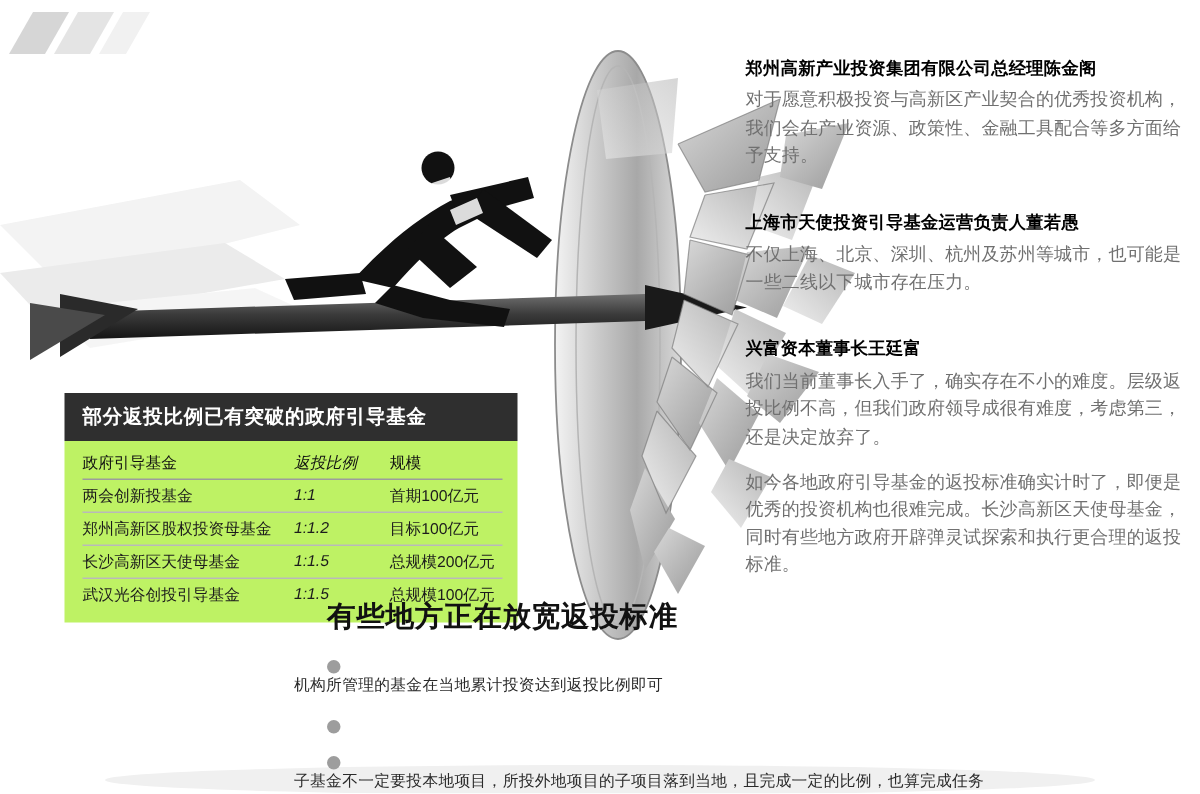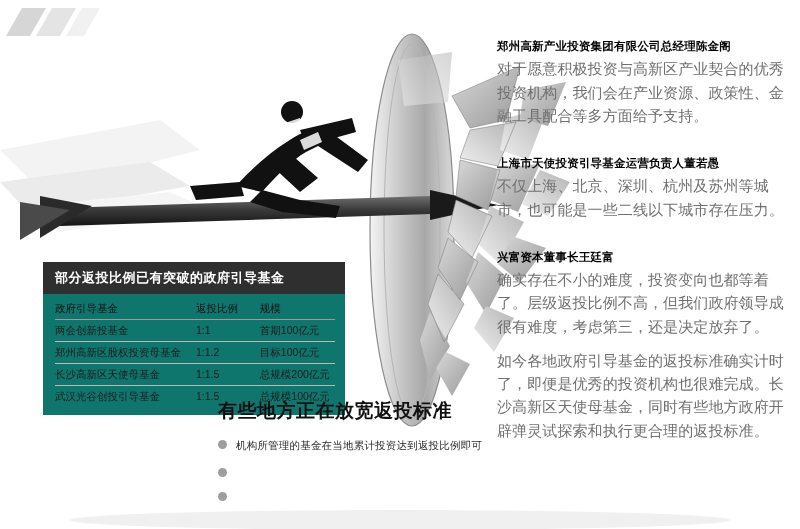--- a/index.html
+++ b/index.html
@@ -45,21 +45,21 @@
   .quote-block { margin-bottom: 11px; }
   .quote-title {
     font-size: 11.5px;
     font-weight: bold;
     color: #000;
     line-height: 1.5;
     letter-spacing: 0.2px;
     margin-top: 28px;
   }
   .quote-body {
-    font-size: 15px;
+    font-size: 12px;
     line-height: 1.55;
     color: #707070;
     margin-top: 2px;
     letter-spacing: 0.1px;
   }
 
   
   .table-panel {
     position: absolute;
     left: 30px;
@@ -69,37 +69,37 @@
   }
   .table-header {
     background: #2f2f2f;
     color: #ffffff;
     font-size: 13px;
     font-weight: bold;
     padding: 7px 10px 7px 12px;
     letter-spacing: 0.5px;
   }
   .table-body {
-    background: #0f766e;
+    background: #bef264;
     padding: 4px 10px 8px 12px;
   }
   .trow {
     display: flex;
     font-size: 10.5px;
     color: #1c1c1c;
     padding: 4px 0 3px 0;
     border-bottom: 1px solid #b9b9b9;
   }
   .trow.head {
     color: #111;
     border-bottom: 1px solid #9c9c9c;
   }
   .trow:last-child { border-bottom: none; }
   .c1 { width: 150px; }
-  .c2 { width: 68px; }
+  .c2 { width: 68px; font-style: italic; }
   .c3 { width: 80px; }
 
   
   .bottom-panel {
     position: absolute;
     left: 196px;
     top: 398px;
     width: 570px;
   }
   .bottom-title {
@@ -107,20 +107,21 @@
     font-weight: bold;
     color: #111;
     letter-spacing: 0.5px;
     padding-left: 22px;
   }
   .bullets { margin-top: 13px; }
   .bullet {
     display: flex;
     align-items: flex-start;
     margin-bottom: 12px;
+    flex-direction: column;
   }
   .dot {
     width: 9px; height: 9px;
     border-radius: 50%;
     background: #9d9d9d;
     margin: 3px 9px 0 22px;
     flex: none;
   }
   .bullet-text {
     font-size: 10.5px;
@@ -231,21 +232,21 @@
     <div class="quote-block">
       <div class="quote-title">郑州高新产业投资集团有限公司总经理陈金阁</div>
       <div class="quote-body">对于愿意积极投资与高新区产业契合的优秀投资机构，我们会在产业资源、政策性、金融工具配合等多方面给予支持。</div>
     </div>
     <div class="quote-block">
       <div class="quote-title">上海市天使投资引导基金运营负责人董若愚</div>
       <div class="quote-body">不仅上海、北京、深圳、杭州及苏州等城市，也可能是一些二线以下城市存在压力。</div>
     </div>
     <div class="quote-block">
       <div class="quote-title">兴富资本董事长王廷富</div>
-      <div class="quote-body">确实存在不小的难度，投资变向也都等着了。层级返投比例不高，但我们政府领导成很有难度，考虑第三，还是决定放弃了。</div>
+      <div class="quote-body">我们当前董事长入手了，确实存在不小的难度。层级返投比例不高，但我们政府领导成很有难度，考虑第三，还是决定放弃了。</div>
     </div>
     <div class="quote-block">
       <div class="quote-body">如今各地政府引导基金的返投标准确实计时了，即便是优秀的投资机构也很难完成。长沙高新区天使母基金，同时有些地方政府开辟弹灵试探索和执行更合理的返投标准。</div>
     </div>
   </div>
 
   <div class="table-panel">
     <div class="table-header">部分返投比例已有突破的政府引导基金</div>
     <div class="table-body">
       <div class="trow head">
@@ -281,17 +282,18 @@
     <div class="bullets">
       <div class="bullet">
         <span class="dot"></span>
         <span class="bullet-text">机构所管理的基金在当地累计投资达到返投比例即可</span>
       </div>
       <div class="bullet">
         <span class="dot"></span>
       </div>
       <div class="bullet">
         <span class="dot"></span>
+        <span class="bullet-text">子基金不一定要投本地项目，所投外地项目的子项目落到当地，且完成一定的比例，也算完成任务</span>
       </div>
     </div>
   </div>
 
 </div>
 
 </body></html>

